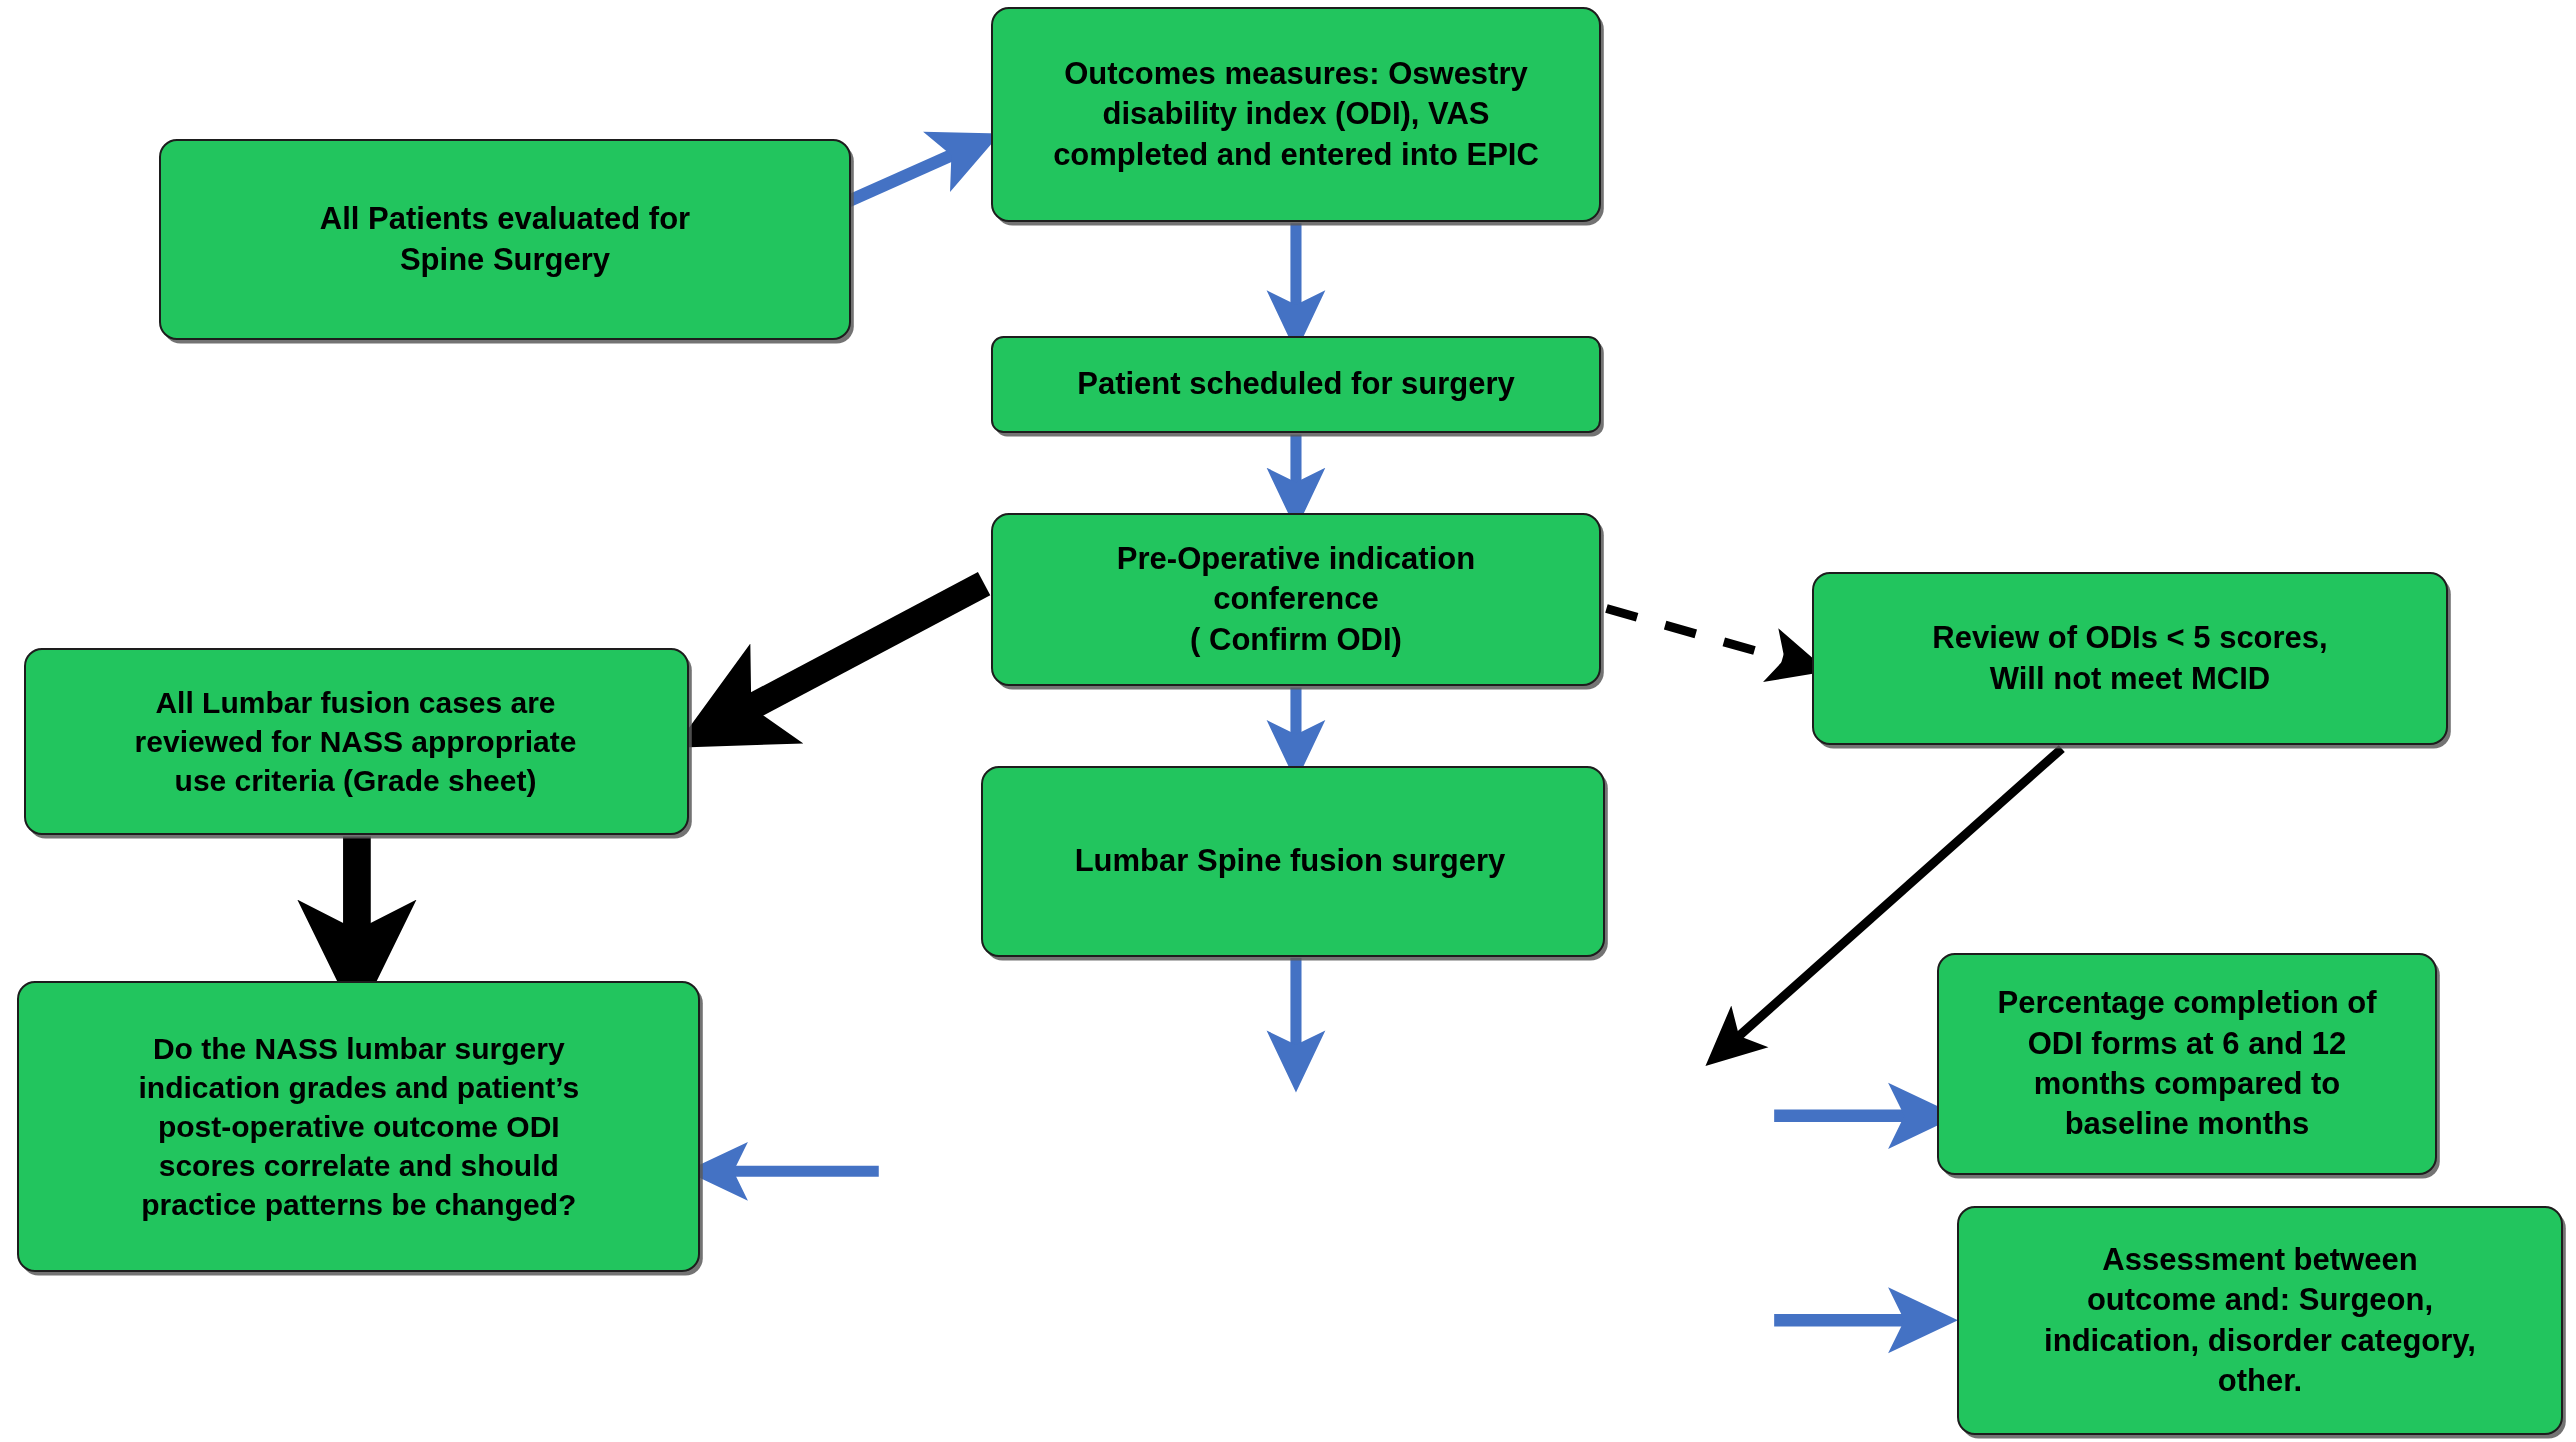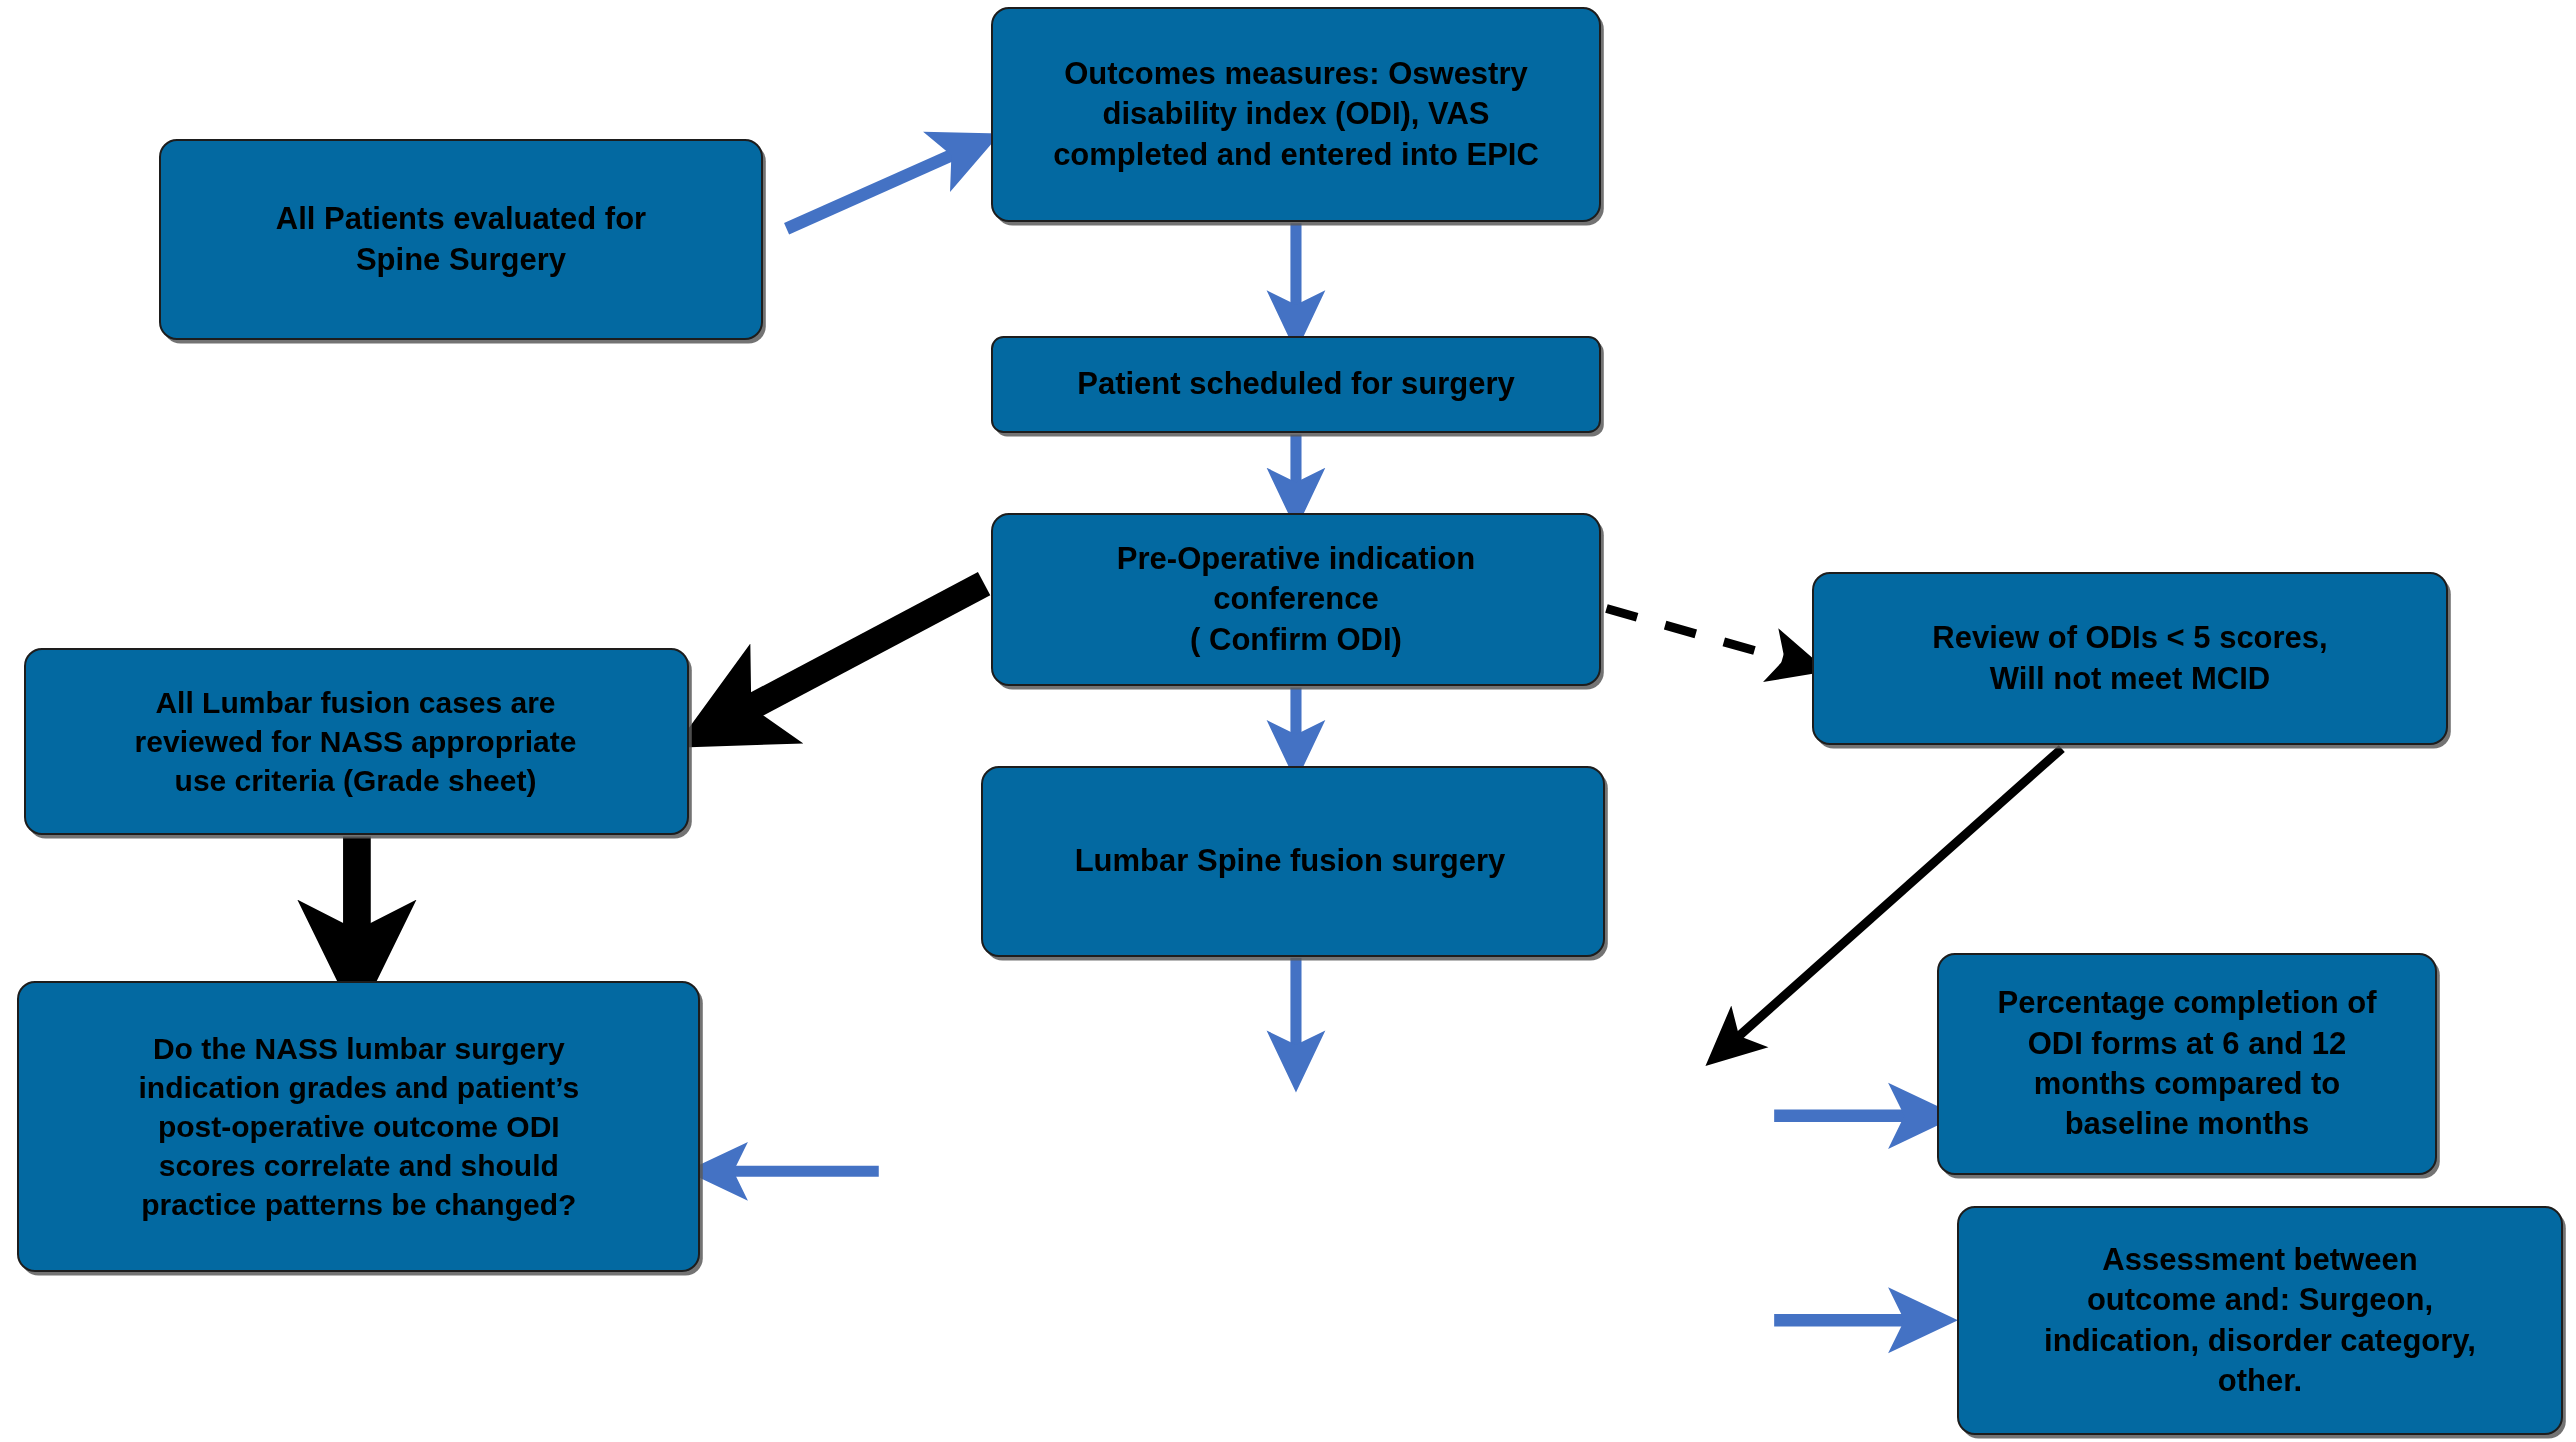--- a/index.html
+++ b/index.html
@@ -21,21 +21,21 @@
     position: absolute;
     left: 0;
     top: 0;
     width: 2576px;
     height: 1443px;
     pointer-events: none;
   }
   .node {
     position: absolute;
     box-sizing: border-box;
-    background: #0369a1;
+    background: #22c55e;
     border: 2.1px solid #1d1d1d;
     border-radius: 18px;
     box-shadow: 3.5px 4.2px 0 -0.7px rgba(90,90,90,0.85);
     display: flex;
     align-items: center;
     justify-content: flex-end;
     text-align: center;
     color: #000000;
     font-weight: bold;
     font-family: "Liberation Sans", sans-serif;
@@ -110,21 +110,21 @@
 
     <g>
       <line x1="2560" y1="1610" x2="2782" y2="1610" stroke="#4472c4" stroke-width="18" marker-end="url(#blue-head)"></line>
     </g>
 
     <g>
       <line x1="2560" y1="1905" x2="2782" y2="1905" stroke="#4472c4" stroke-width="18" marker-end="url(#blue-head)"></line>
     </g>
   </svg>
 
-  <div class="node" style="left:159px; top:139px; width:604px; height:201px;">
+  <div class="node" style="left:159px; top:139px; width:692px; height:201px;">
     <span class="node-text">All Patients evaluated for
 Spine Surgery</span>
   </div>
 
   <div class="node" style="left:991px; top:7px; width:610px; height:215px;">
     <span class="node-text">Outcomes measures: Oswestry
 disability index (ODI), VAS
 completed and entered into EPIC</span>
   </div>
 

